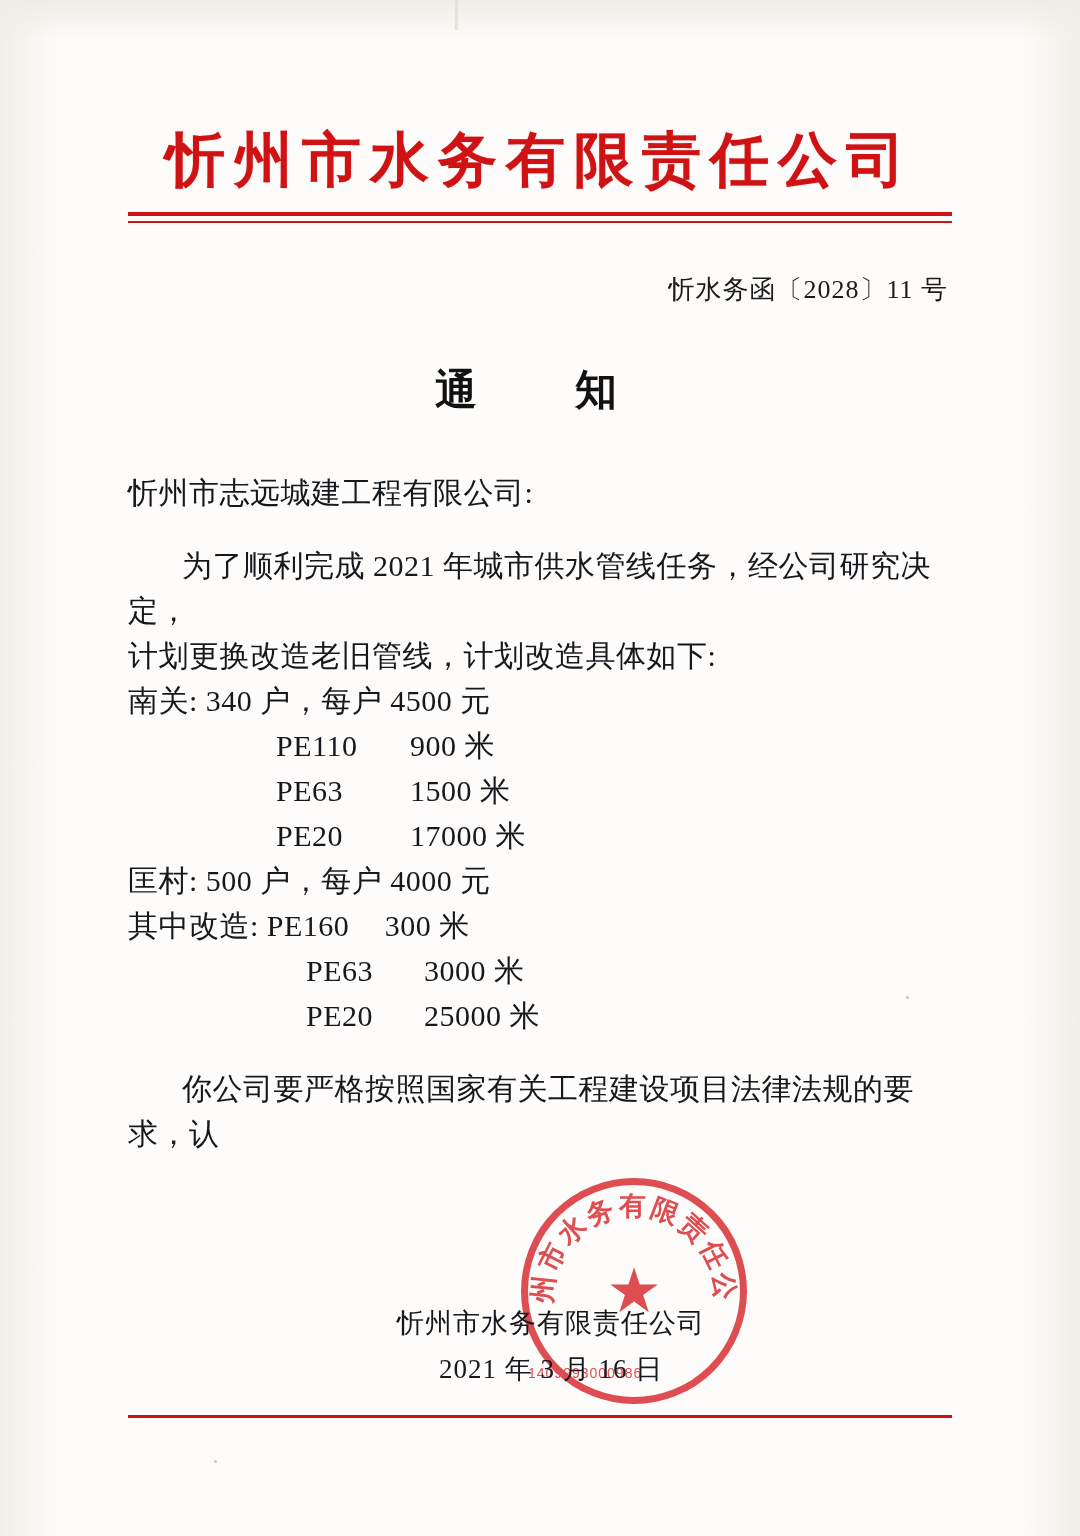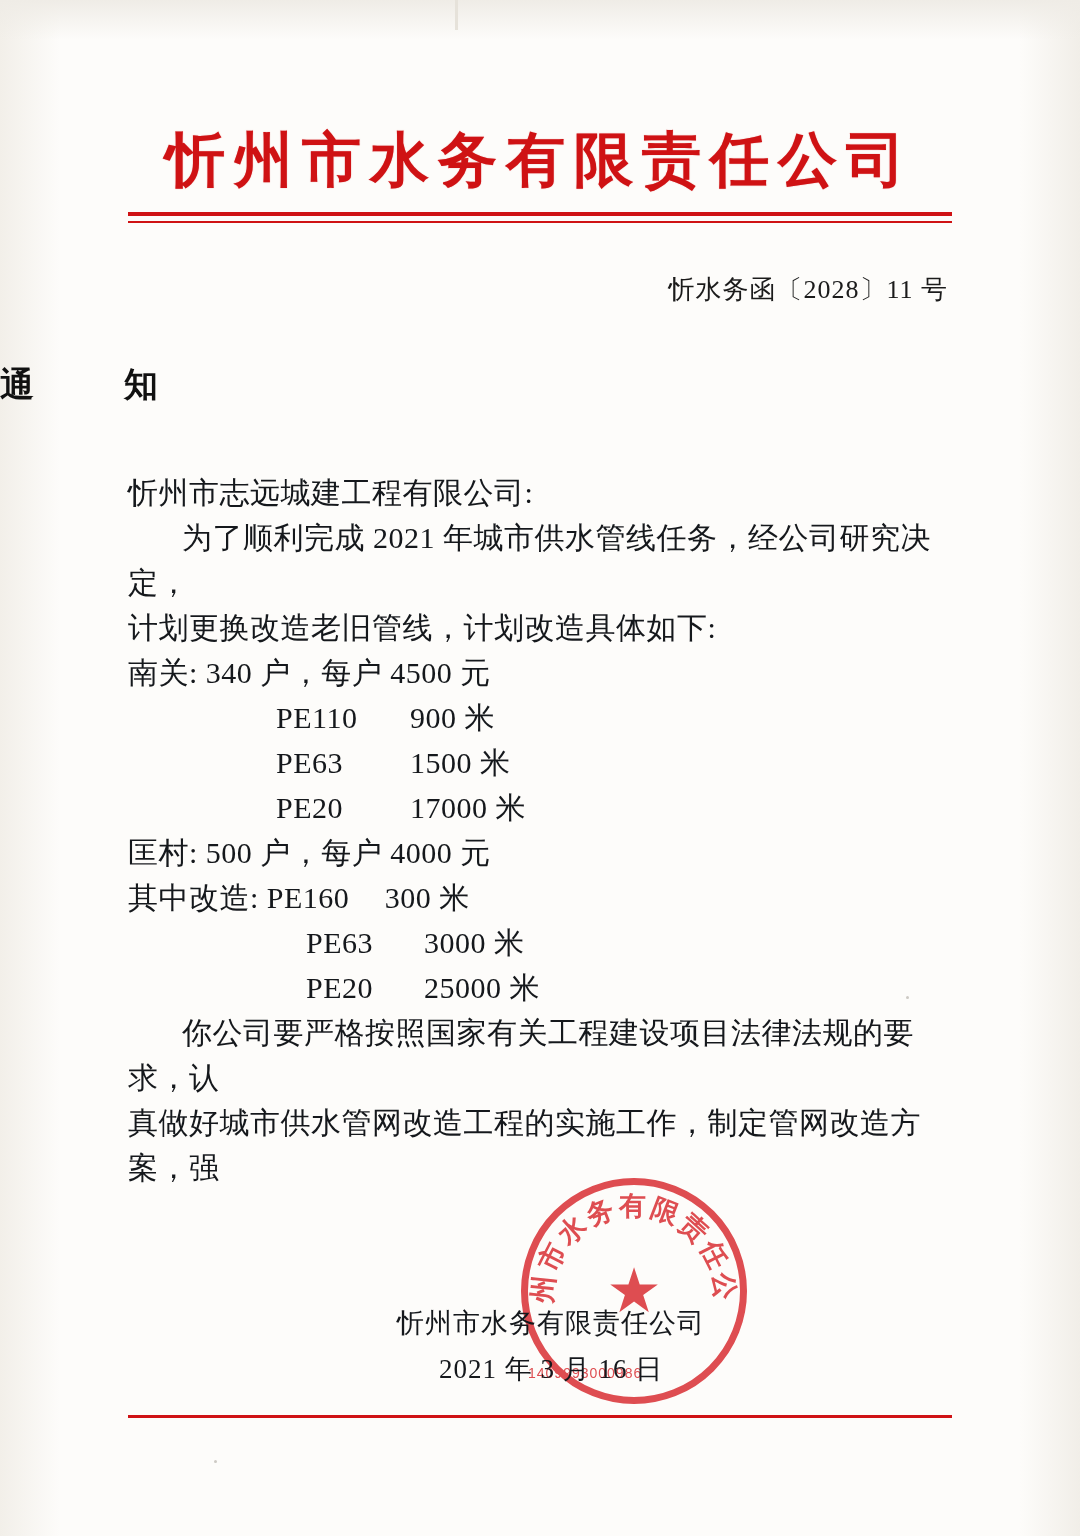--- a/index.html
+++ b/index.html
@@ -73,22 +73,22 @@
     letter-spacing: 1px;
     color: #1b1b1b;
     font-family: "Liberation Serif", serif;
   }
 
   .doc-title {
     position: absolute;
     top: 362px;
     left: 0;
     width: 100%;
-    text-align: left;
-    font-size: 34px;
+    text-align: center;
+    font-size: 42px;
     font-weight: bold;
     letter-spacing: 28px;
     color: #111;
     font-family: "DejaVu Serif", "Liberation Serif", serif;
   }
 
   .body {
     position: absolute;
     top: 470px;
     left: 128px;
@@ -96,20 +96,21 @@
     font-size: 30px;
     line-height: 45px;
     color: #15181c;
     letter-spacing: 0.5px;
   }
   .p {
     margin: 0;
   }
   .indent {
     text-indent: 54px;
+    margin-top: 28px;
   }
   .spec-row {
     display: block;
     white-space: pre;
   }
   .lead {
     display: inline-block;
   }
   .pe-col {
     display: inline-block;
@@ -230,21 +231,20 @@
     <div class="spec-row"><span class="pe-indent"></span><span class="pe-col">PE110</span>  <span class="num-col">900 米</span></div>
     <div class="spec-row"><span class="pe-indent"></span><span class="pe-col">PE63</span>  <span class="num-col">1500 米</span></div>
     <div class="spec-row"><span class="pe-indent"></span><span class="pe-col">PE20</span>  <span class="num-col">17000 米</span></div>
 
     <p class="p">匡村: 500 户，每户 4000 元</p>
     <div class="spec-row"><span class="lead">其中改造:</span> <span class="pe-col">PE160</span><span class="num-col">300 米</span></div>
     <div class="spec-row"><span class="pe-indent2"></span><span class="pe-col">PE63</span><span class="num-col">3000 米</span></div>
     <div class="spec-row"><span class="pe-indent2"></span><span class="pe-col">PE20</span><span class="num-col">25000 米</span></div>
 
     <p class="p indent">你公司要严格按照国家有关工程建设项目法律法规的要求，认</p>
-    <p class="p">真做好城市供水管网改造工程的实施工作，制定管网改造方案，强</p>
   </div>
 
   <div class="seal">
     <svg class="seal-arc" viewBox="0 0 212 212">
       <defs>
         <path id="arcTop" d="M 24,112 A 82,82 0 1 1 188,112" fill="none"></path>
       </defs>
       <text text-anchor="middle">
         <textPath href="#arcTop" startOffset="50%">忻州市水务有限责任公司</textPath>
       </text>

